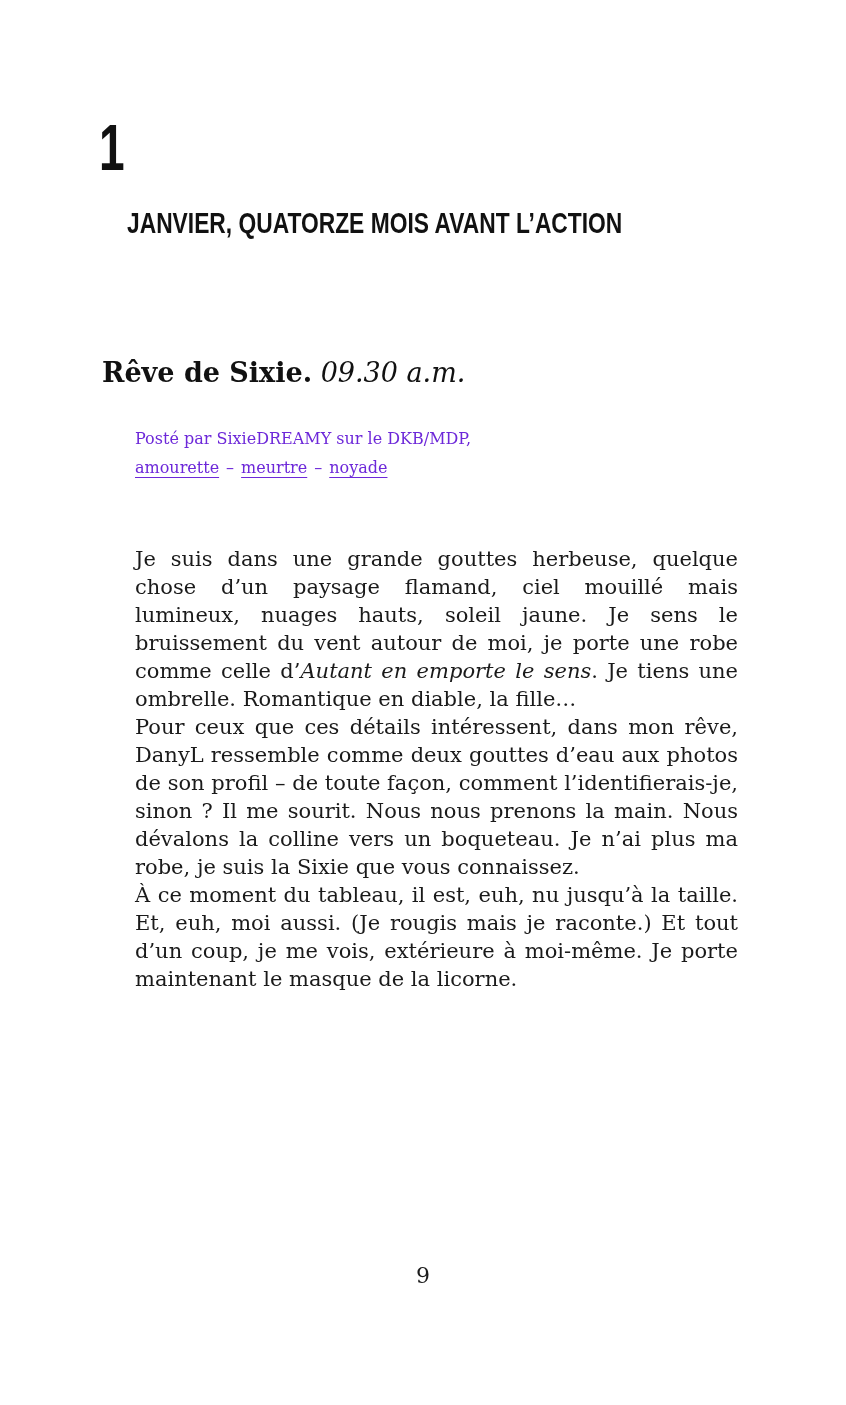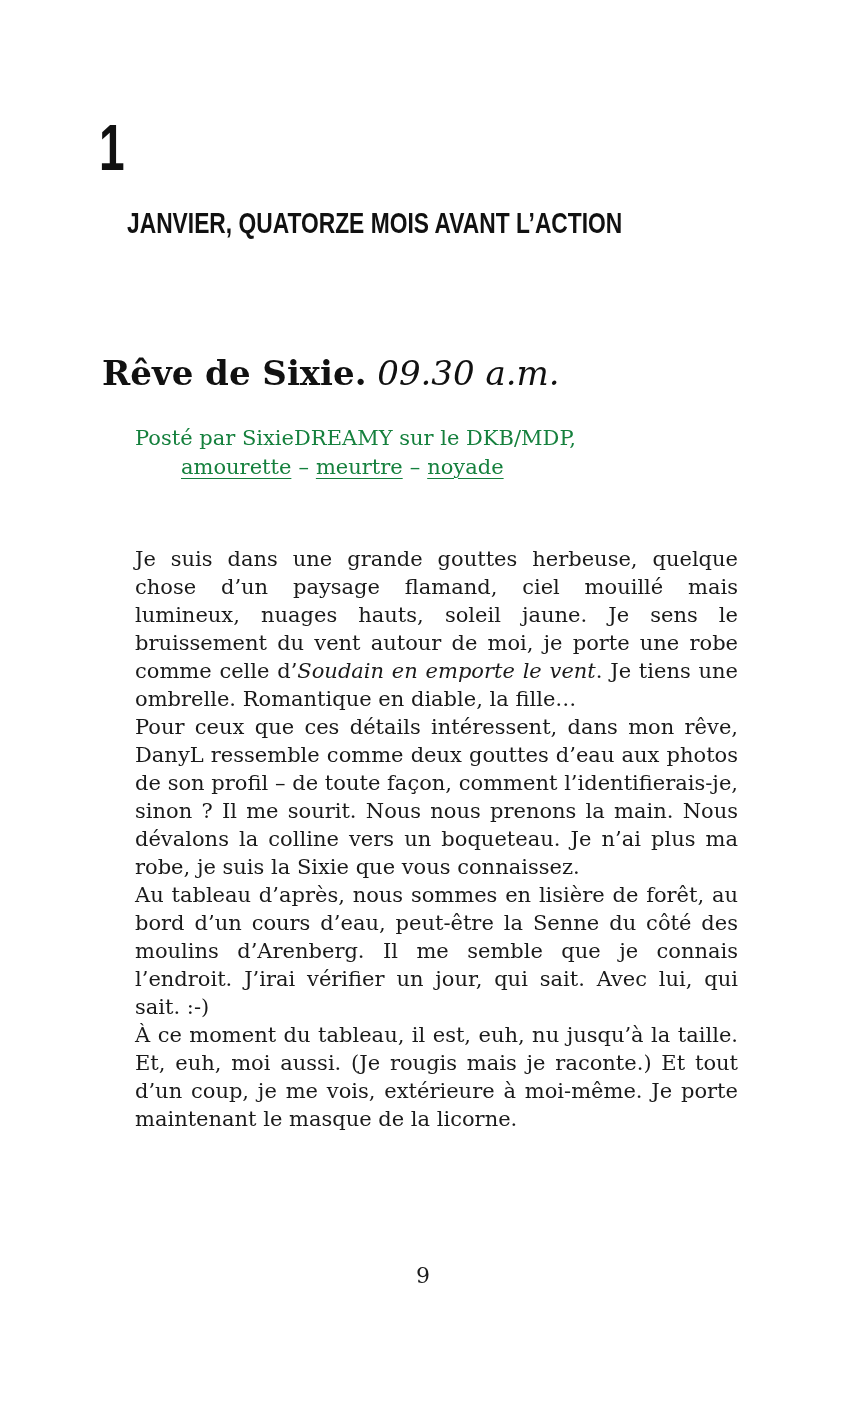--- a/index.html
+++ b/index.html
@@ -34,36 +34,36 @@
     line-height: 34px;
     white-space: nowrap;
     transform: scaleX(0.76);
     transform-origin: left top;
     color: #111;
   }
   .section-title {
     position: absolute;
     left: 102px;
     top: 355px;
-    font-size: 34px;
+    font-size: 27px;
     line-height: 36px;
     white-space: nowrap;
     color: #111;
   }
   .section-title .title-text { font-weight: bold; }
   .section-title .title-time { font-style: italic; font-weight: normal; }
   .meta {
     position: absolute;
     left: 135px;
     top: 424px;
-    font-size: 21px;
+    font-size: 16px;
     line-height: 29px;
-    color: #15803d;
+    color: #6d28d9;
   }
-  .meta .tags-line { margin-top: 0; margin-left: 46px; }
+  .meta .tags-line { margin-top: 0; }
   .tag {
     text-decoration: underline;
     text-underline-offset: 4px;
     text-decoration-thickness: 1px;
   }
   .tag-sep { margin: 0 7px; }
   .body-text {
     position: absolute;
     left: 135px;
     top: 545px;
@@ -102,21 +102,20 @@
   </div>
 
   <div class="meta">
     <div>Posté par SixieDREAMY sur le DKB/MDP,</div>
     <div class="tags-line">
       <span class="tag">amourette</span><span class="tag-sep">–</span><span class="tag">meurtre</span><span class="tag-sep">–</span><span class="tag">noyade</span>
     </div>
   </div>
 
   <div class="body-text">
-      <p><span>Je suis dans une grande gouttes herbeuse, quelque chose d’un paysage flamand, ciel mouillé mais lumineux, nuages hauts, soleil jaune. Je sens le bruissement du vent autour de moi, je porte une robe comme celle d’</span><span class="italic">Soudain en emporte le vent</span><span>. Je tiens une ombrelle. Romantique en diable, la fille…</span></p>
+      <p><span>Je suis dans une grande gouttes herbeuse, quelque chose d’un paysage flamand, ciel mouillé mais lumineux, nuages hauts, soleil jaune. Je sens le bruissement du vent autour de moi, je porte une robe comme celle d’</span><span class="italic">Autant en emporte le sens</span><span>. Je tiens une ombrelle. Romantique en diable, la fille…</span></p>
       <p><span>Pour ceux que ces détails intéressent, dans mon rêve, DanyL ressemble comme deux gouttes d’eau aux photos de son profil – de toute façon, comment l’identifierais-je, sinon&nbsp;? Il me sourit. Nous nous prenons la main. Nous dévalons la colline vers un boqueteau. Je n’ai plus ma robe, je suis la Sixie que vous connaissez.</span></p>
-      <p><span>Au tableau d’après, nous sommes en lisière de forêt, au bord d’un cours d’eau, peut-être la Senne du côté des moulins d’Arenberg. Il me semble que je connais l’endroit. J’irai vérifier un jour, qui sait. Avec lui, qui sait. :-)</span></p>
       <p><span>À ce moment du tableau, il est, euh, nu jusqu’à la taille. Et, euh, moi aussi. (Je rougis mais je raconte.) Et tout d’un coup, je me vois, extérieure à moi-même. Je porte maintenant le masque de la licorne.</span></p>
     </div>
 
   <div class="page-number">9</div>
 
 </div>
 
 </body></html>

